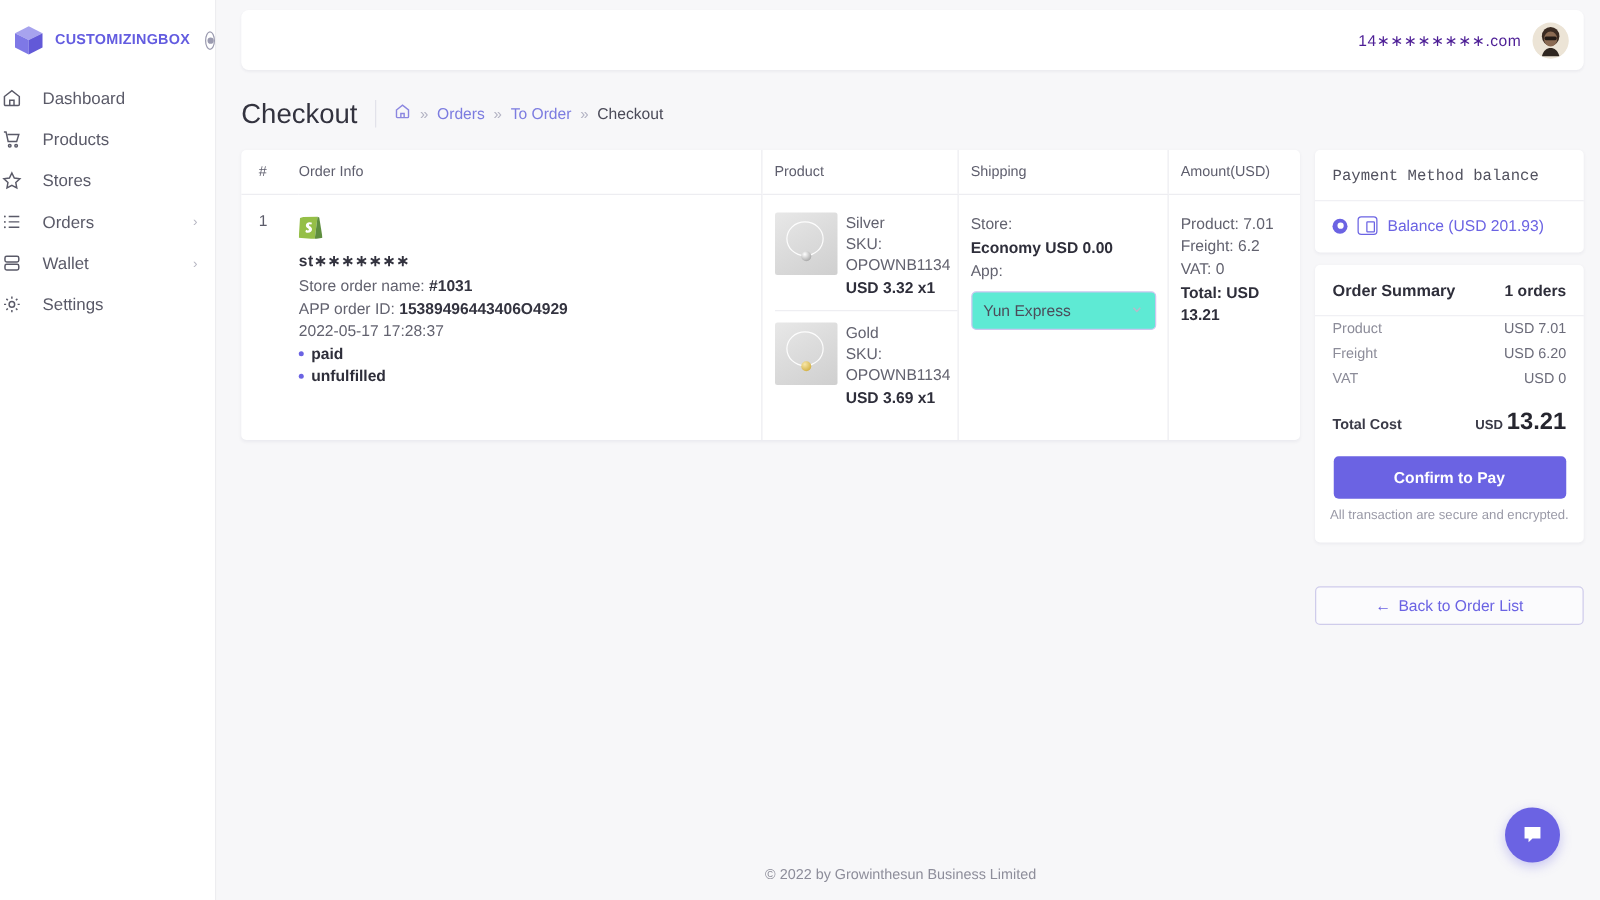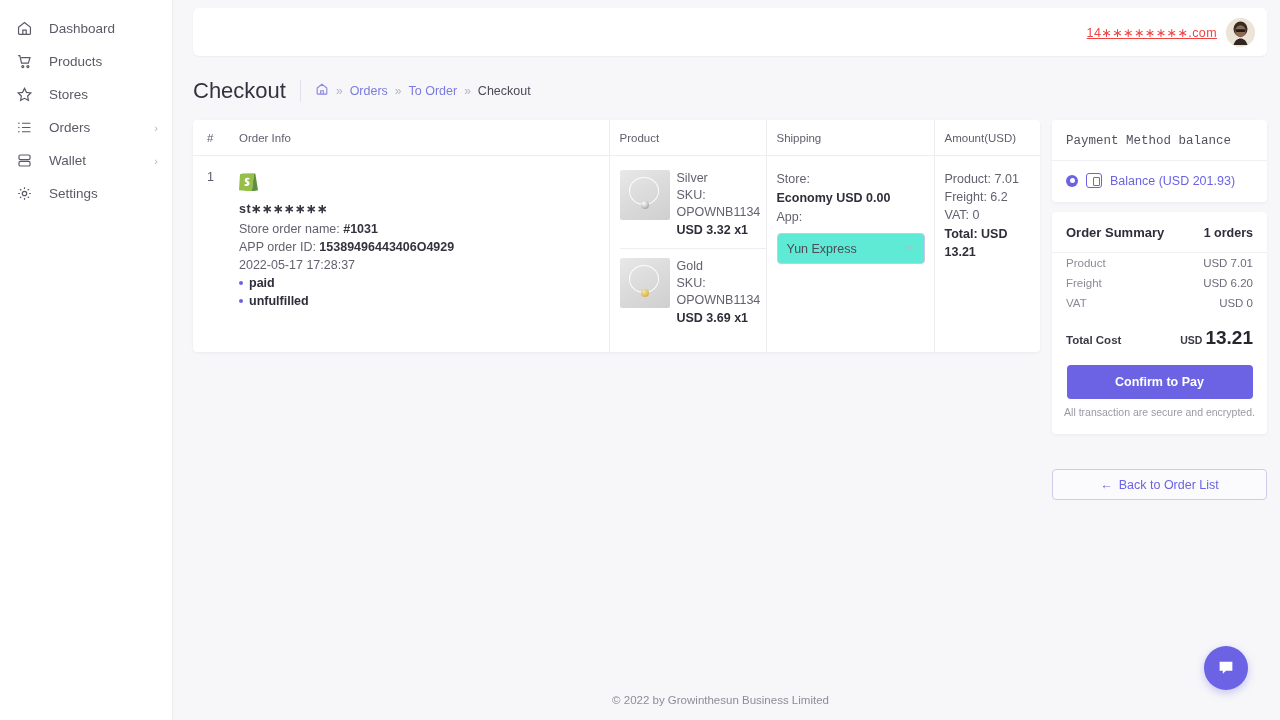--- a/index.html
+++ b/index.html
@@ -33,40 +33,40 @@
     width: 15px; height: 15px; border-radius: 50%;
     border: 1.6px solid #9b9bb0;
     display: flex; align-items: center; justify-content: center;
     margin-left: 4px;
   }
   .brand-dot i { width: 5px; height: 5px; border-radius: 50%; background: #9b9bb0; display:block;}
 
   .nav { margin-top: 12px; }
   .nav-item {
     display: flex; align-items: center;
-    height: 33px; padding: 0 14px 0 16px;
+    height: 33px; padding: 0 14px 0 1px;
     color: #5a5a68; font-size: 13.5px;
     cursor: pointer; position: relative;
   }
   .nav-ico { width: 20px; flex: 0 0 20px; display: flex; align-items: center; }
   .nav-label { margin-left: 13px; flex: 1; }
   .nav-caret { color: #b6b6c2; font-size: 11px; }
 
   
   .main { flex: 1; height: 720px; position: relative; overflow: hidden; }
 
   .topbar {
     margin: 8px 13px 0 20px;
     height: 48px; background: #fff;
     border-radius: 6px;
     display: flex; align-items: center; justify-content: flex-end;
     padding-right: 12px;
     box-shadow: 0 1px 2px rgba(40,40,80,.05);
   }
-  .user-email { font-size: 12.5px; color: #ef4444; letter-spacing: .4px; text-decoration: underline; }
+  .user-email { font-size: 12.5px; color: #4c1d95; letter-spacing: .4px; }
   .avatar {
     width: 29px; height: 29px; border-radius: 50%;
     margin-left: 9px; overflow: hidden; flex: 0 0 29px;
     background: #efe9dd; position: relative;
   }
 
   .page-head {
     display: flex; align-items: center;
     padding: 22px 0 0 20px; gap: 14px;
   }
@@ -203,20 +203,33 @@
     display: flex; align-items: center; justify-content: center;
     box-shadow: 0 3px 9px rgba(107,99,227,.35);
   }
 </style>
 </head>
 <body>
 
 <div class="app">
 
   <aside class="sidebar">
+    <div class="brand">
+      <span class="cube">
+        <svg viewBox="0 0 26 26" width="26" height="26">
+          <polygon points="13,2 24,7.5 13,13 2,7.5" fill="#a7a3ee"></polygon>
+          <polygon points="2,7.5 13,13 13,24.5 2,19" fill="#7e78e6"></polygon>
+          <polygon points="24,7.5 13,13 13,24.5 24,19" fill="#6259d8"></polygon>
+        </svg>
+      </span>
+      <span class="brand-name">CUSTOMIZINGBOX</span>
+      <span class="brand-dot">
+          <i></i>
+        </span>
+    </div>
 
     <nav class="nav">
       <div class="nav-item">
         <span class="nav-ico">
           <svg viewBox="0 0 20 20" width="17" height="17" fill="none" stroke="#5a5a68" stroke-width="1.4">
               <path d="M3 8.5 10 3l7 5.5V16a1 1 0 0 1-1 1H4a1 1 0 0 1-1-1z"></path>
               <path d="M8 17v-5h4v5"></path>
             </svg>
         </span>
         <span class="nav-label">Dashboard</span>

